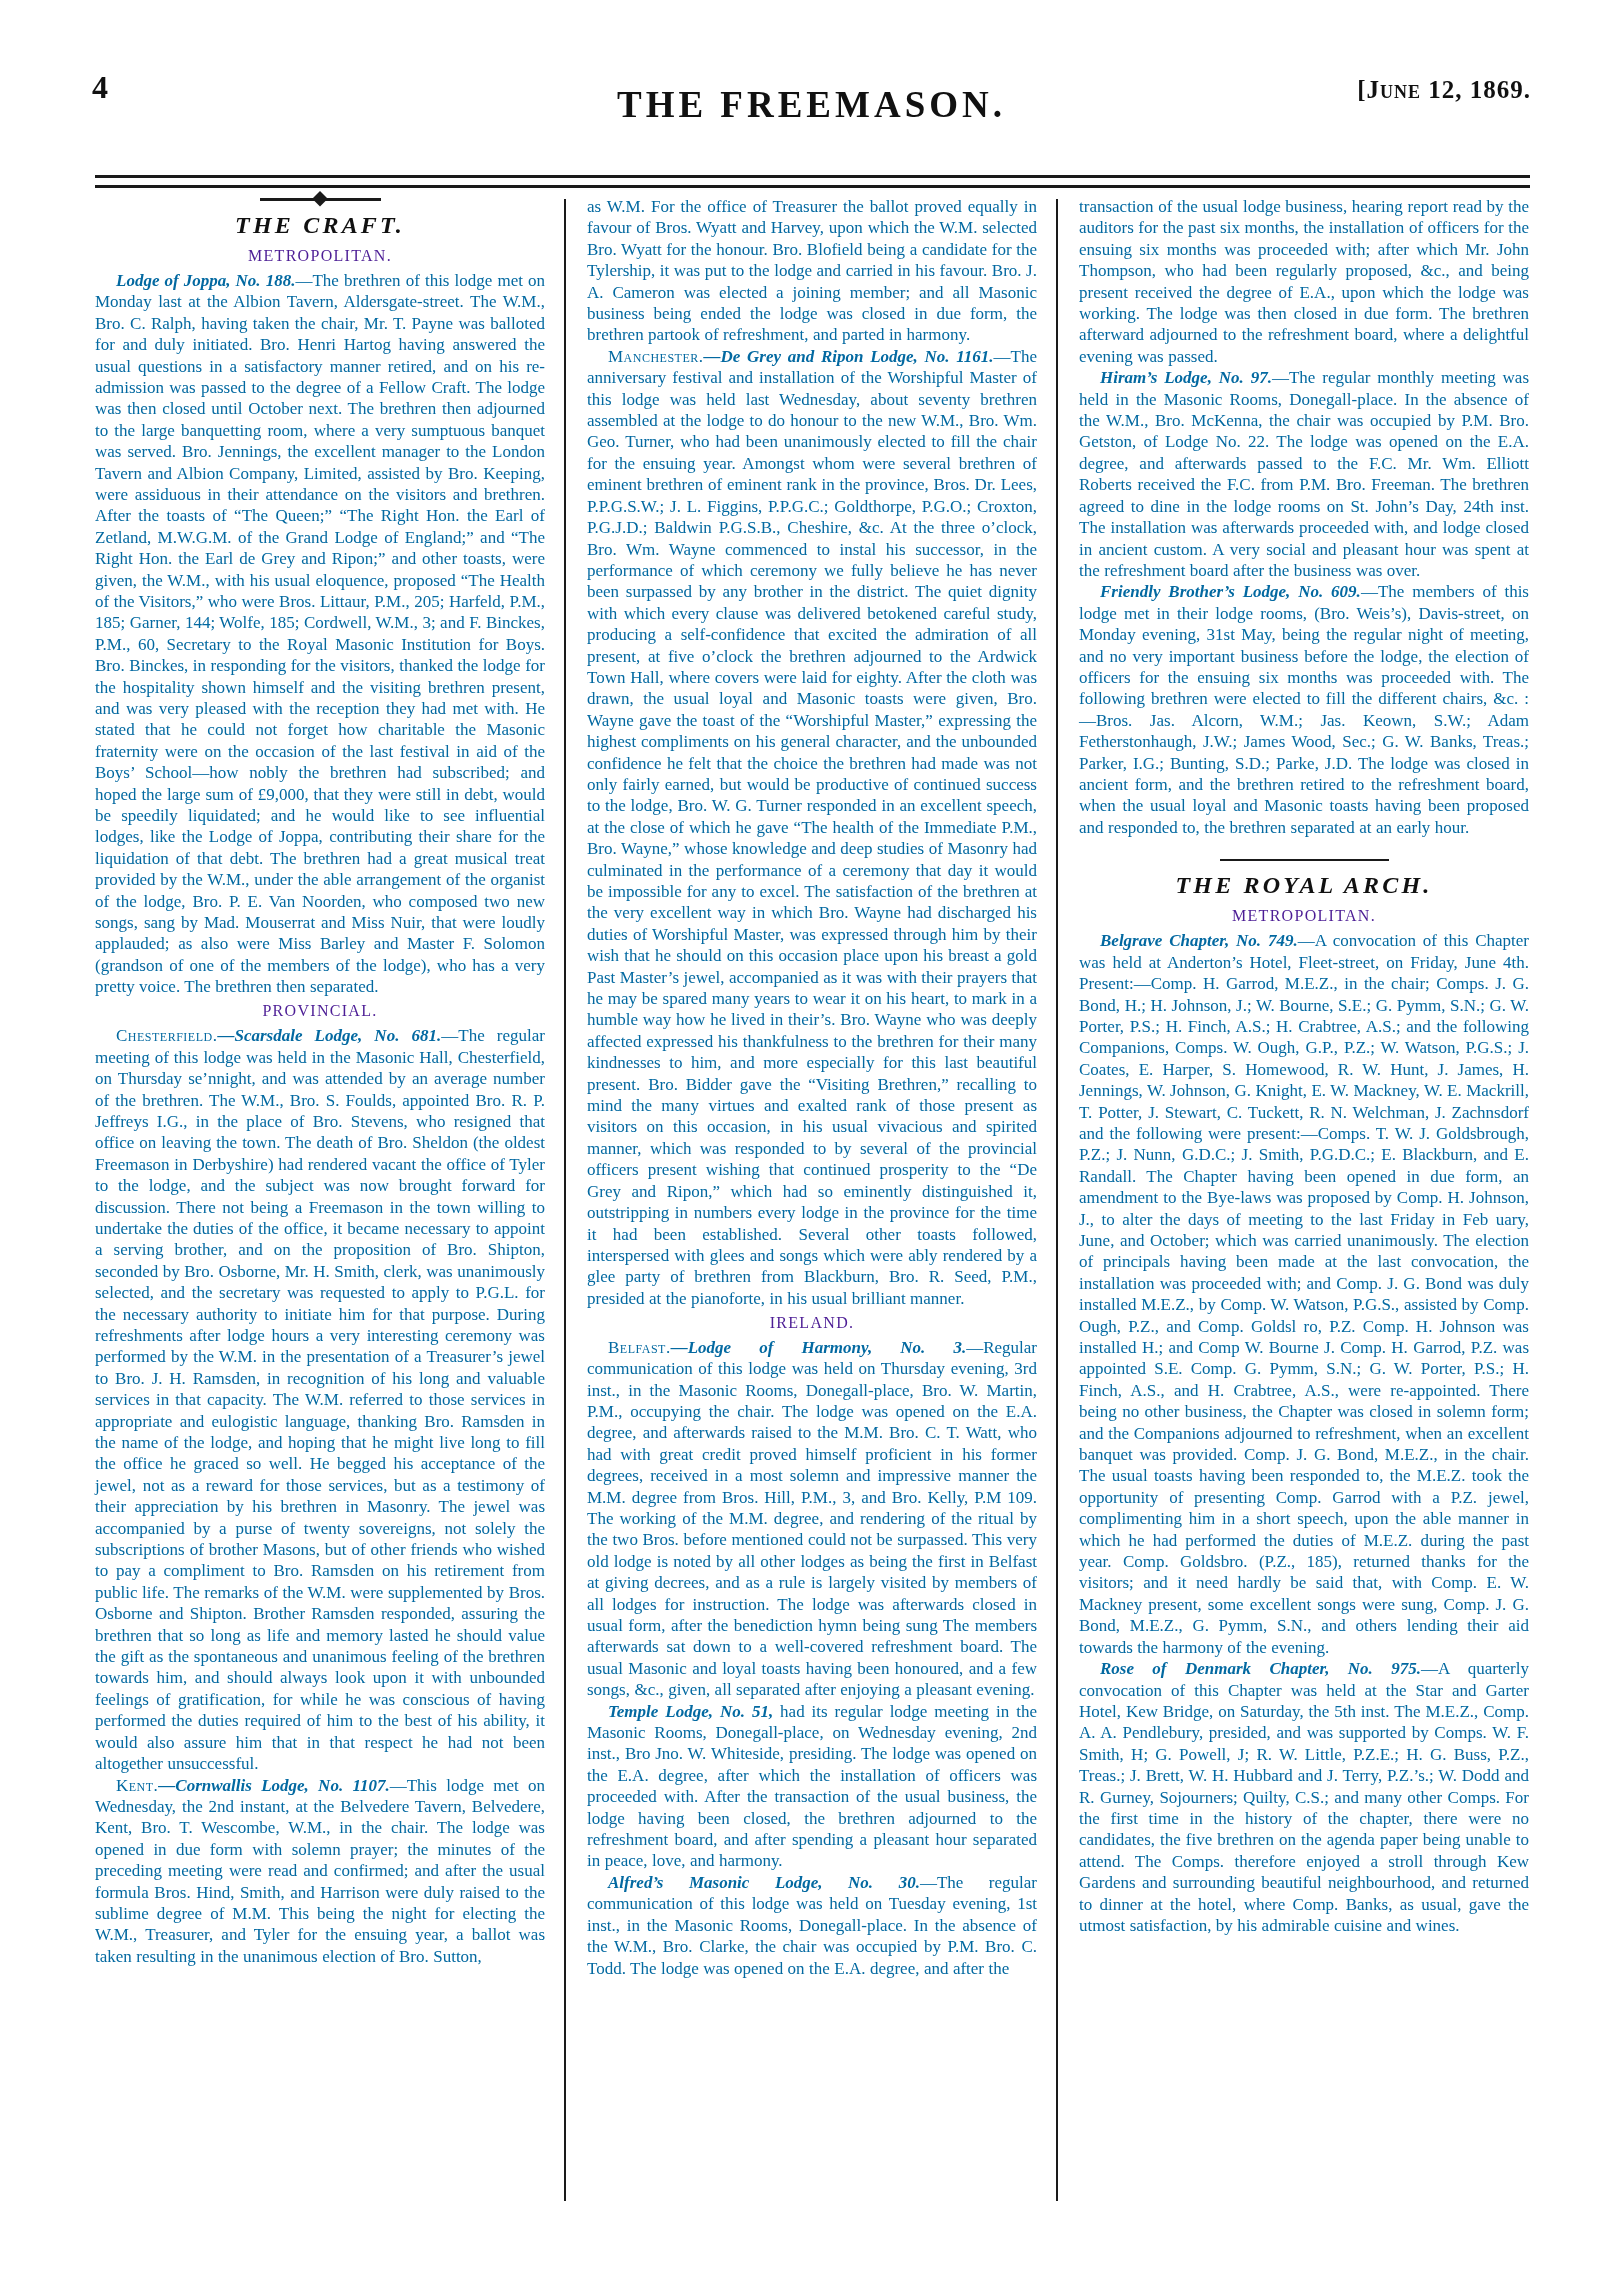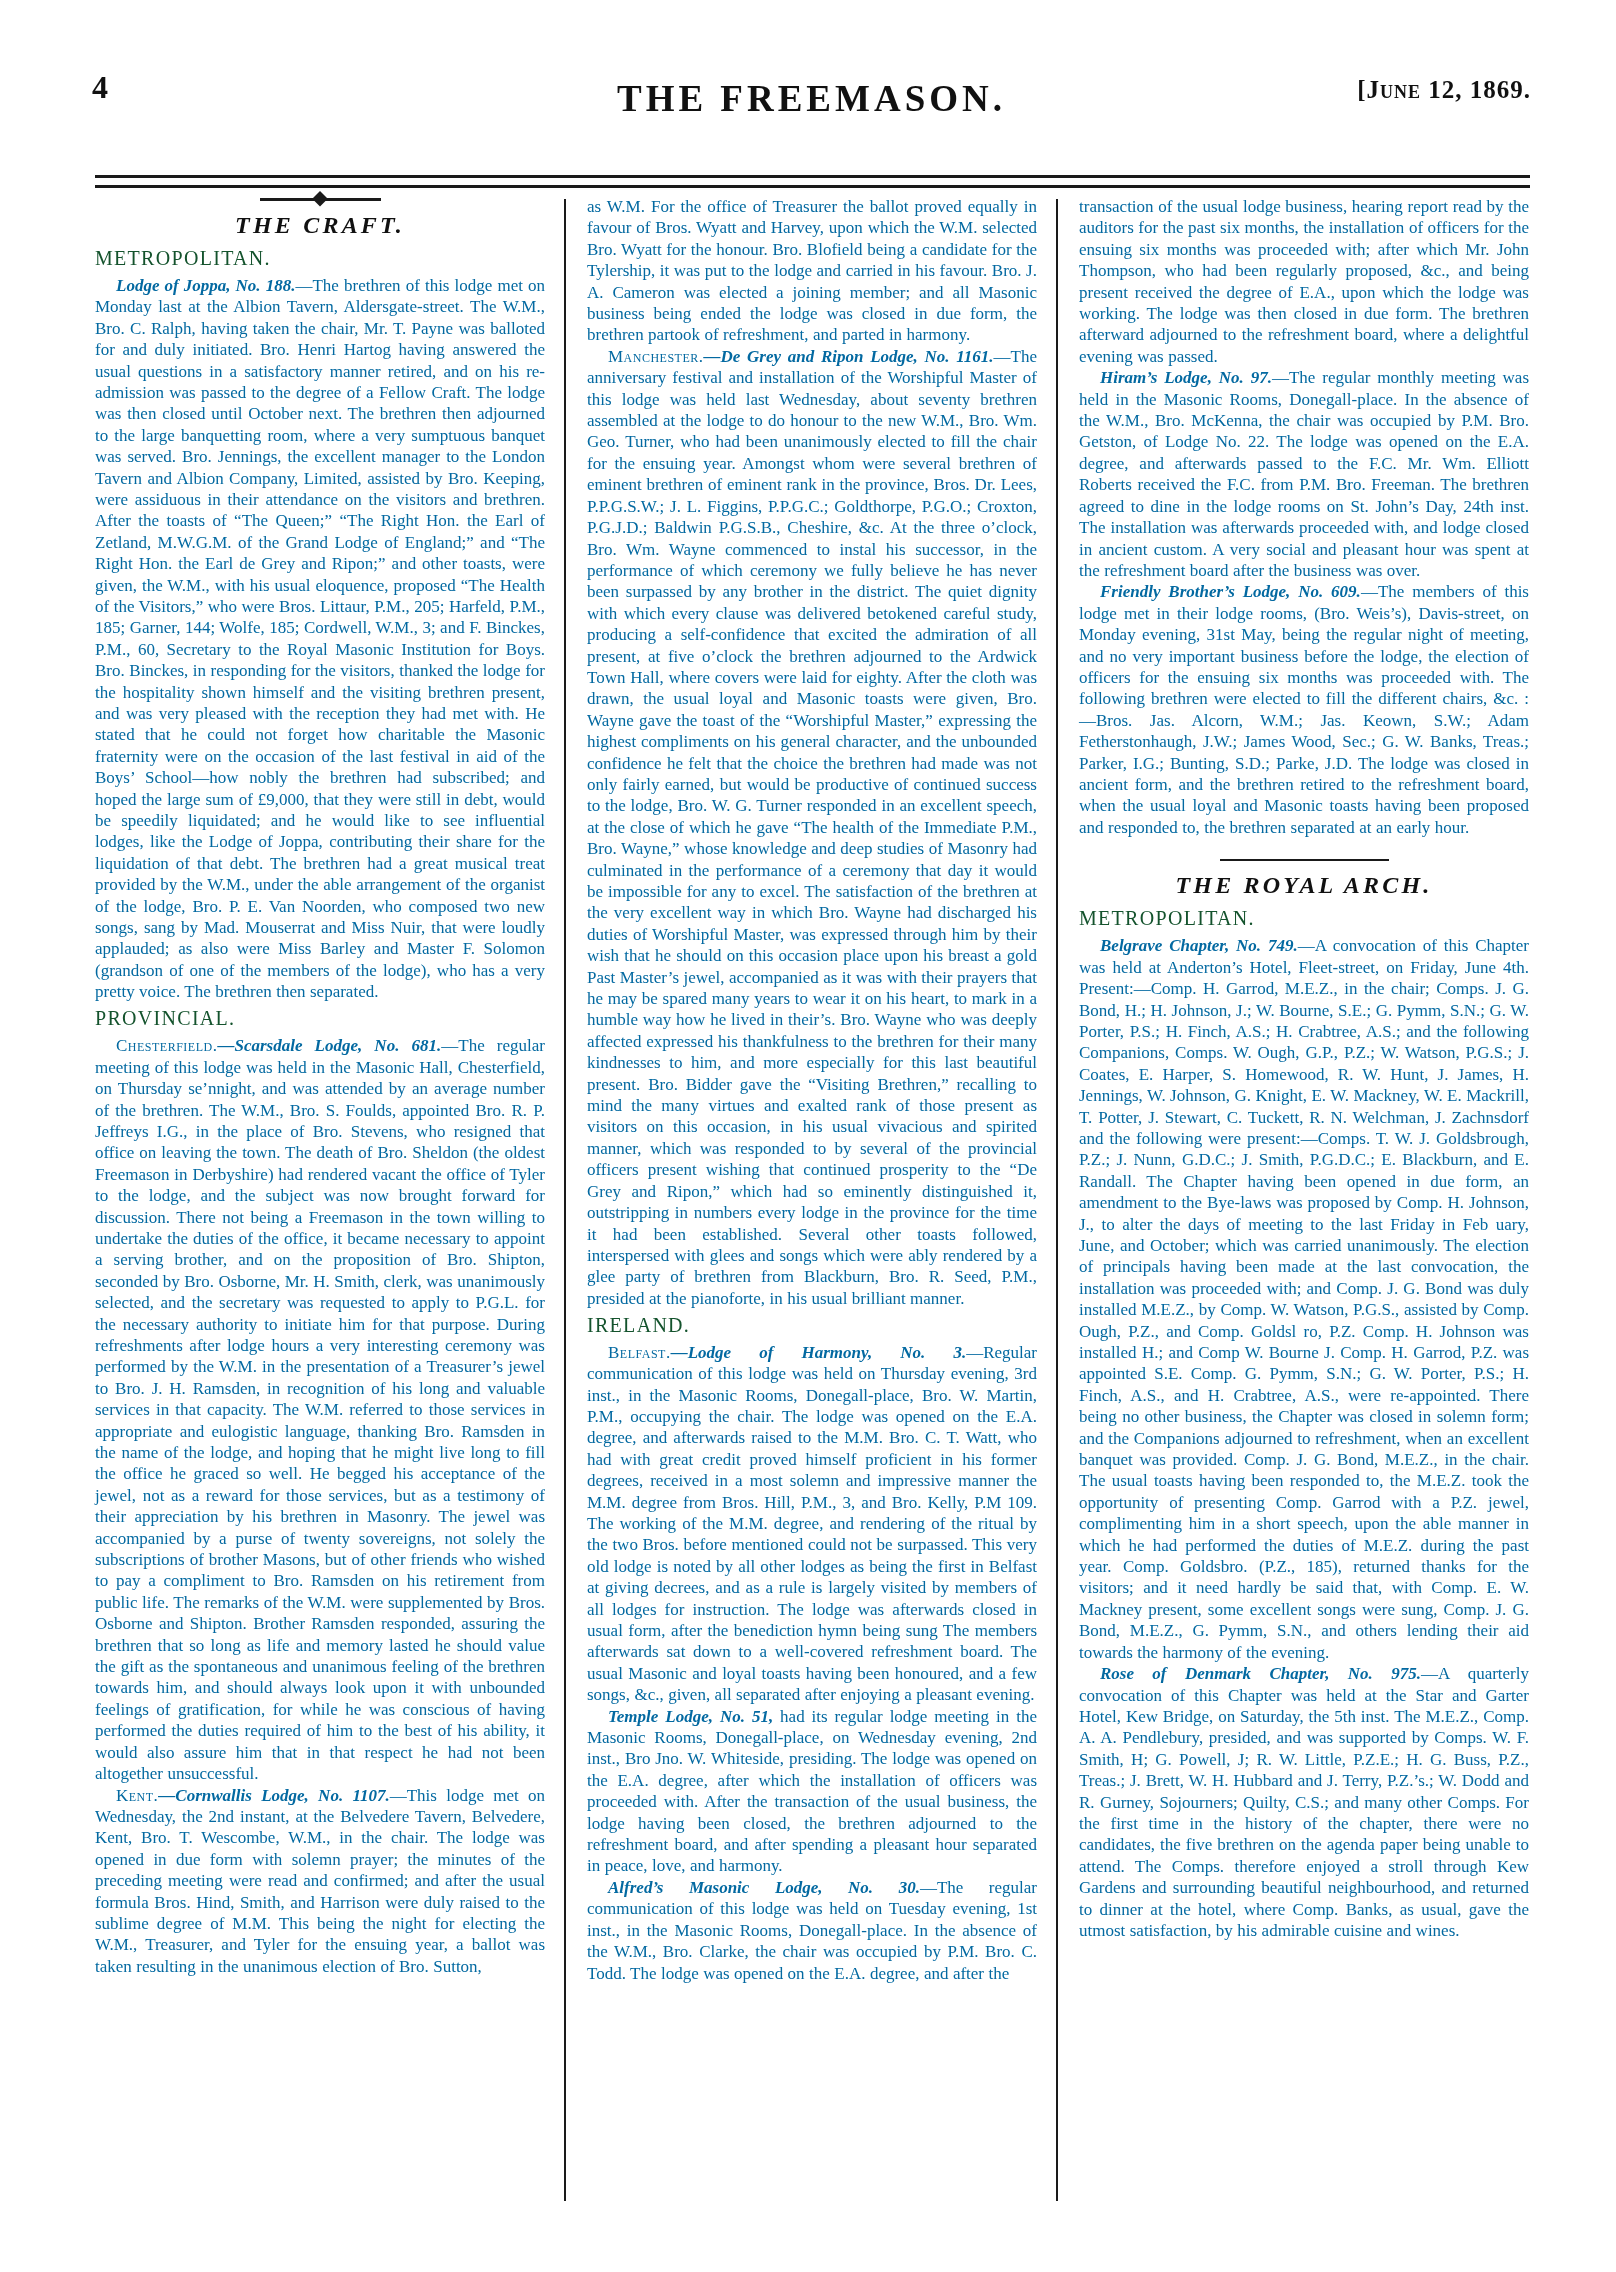--- a/index.html
+++ b/index.html
@@ -44,21 +44,21 @@
   }
   .masthead-title {
     font-family: "Liberation Serif", "DejaVu Serif", serif;
     font-size: 37px;
     font-weight: 700;
     letter-spacing: 4px;
     color: #111;
     position: absolute;
     left: 0; right: 0;
     text-align: center;
-    top: 8px;
+    top: 14px;
   }
   .masthead-date {
     font-family: "Liberation Serif", "DejaVu Serif", serif;
     font-size: 25px;
     font-weight: 700;
     letter-spacing: 1px;
     font-variant: small-caps;
     color: #111;
     margin-left: auto;
     white-space: nowrap;
@@ -140,26 +140,26 @@
   .hd-section {
     text-align: center;
     font-size: 24px;
     font-style: italic;
     font-weight: 700;
     letter-spacing: 3.2px;
     margin: 11.3px 0 8px 0;
     color: #111;
   }
   .hd-sub {
-    text-align: left;
-    font-size: 20px;
+    text-align: center;
+    font-size: 16px;
     font-variant: small-caps;
     letter-spacing: 1.3px;
     margin: 4.8px 0 4.8px 0;
-    color: #14532d;
+    color: #4c1d95;
   }
   .rule-short {
     width: 169px;
     height: 0;
     border-top: 2.4px solid #1a1a1a;
     margin: 21px auto 11.3px auto;
   }
 
   
   p.body {

